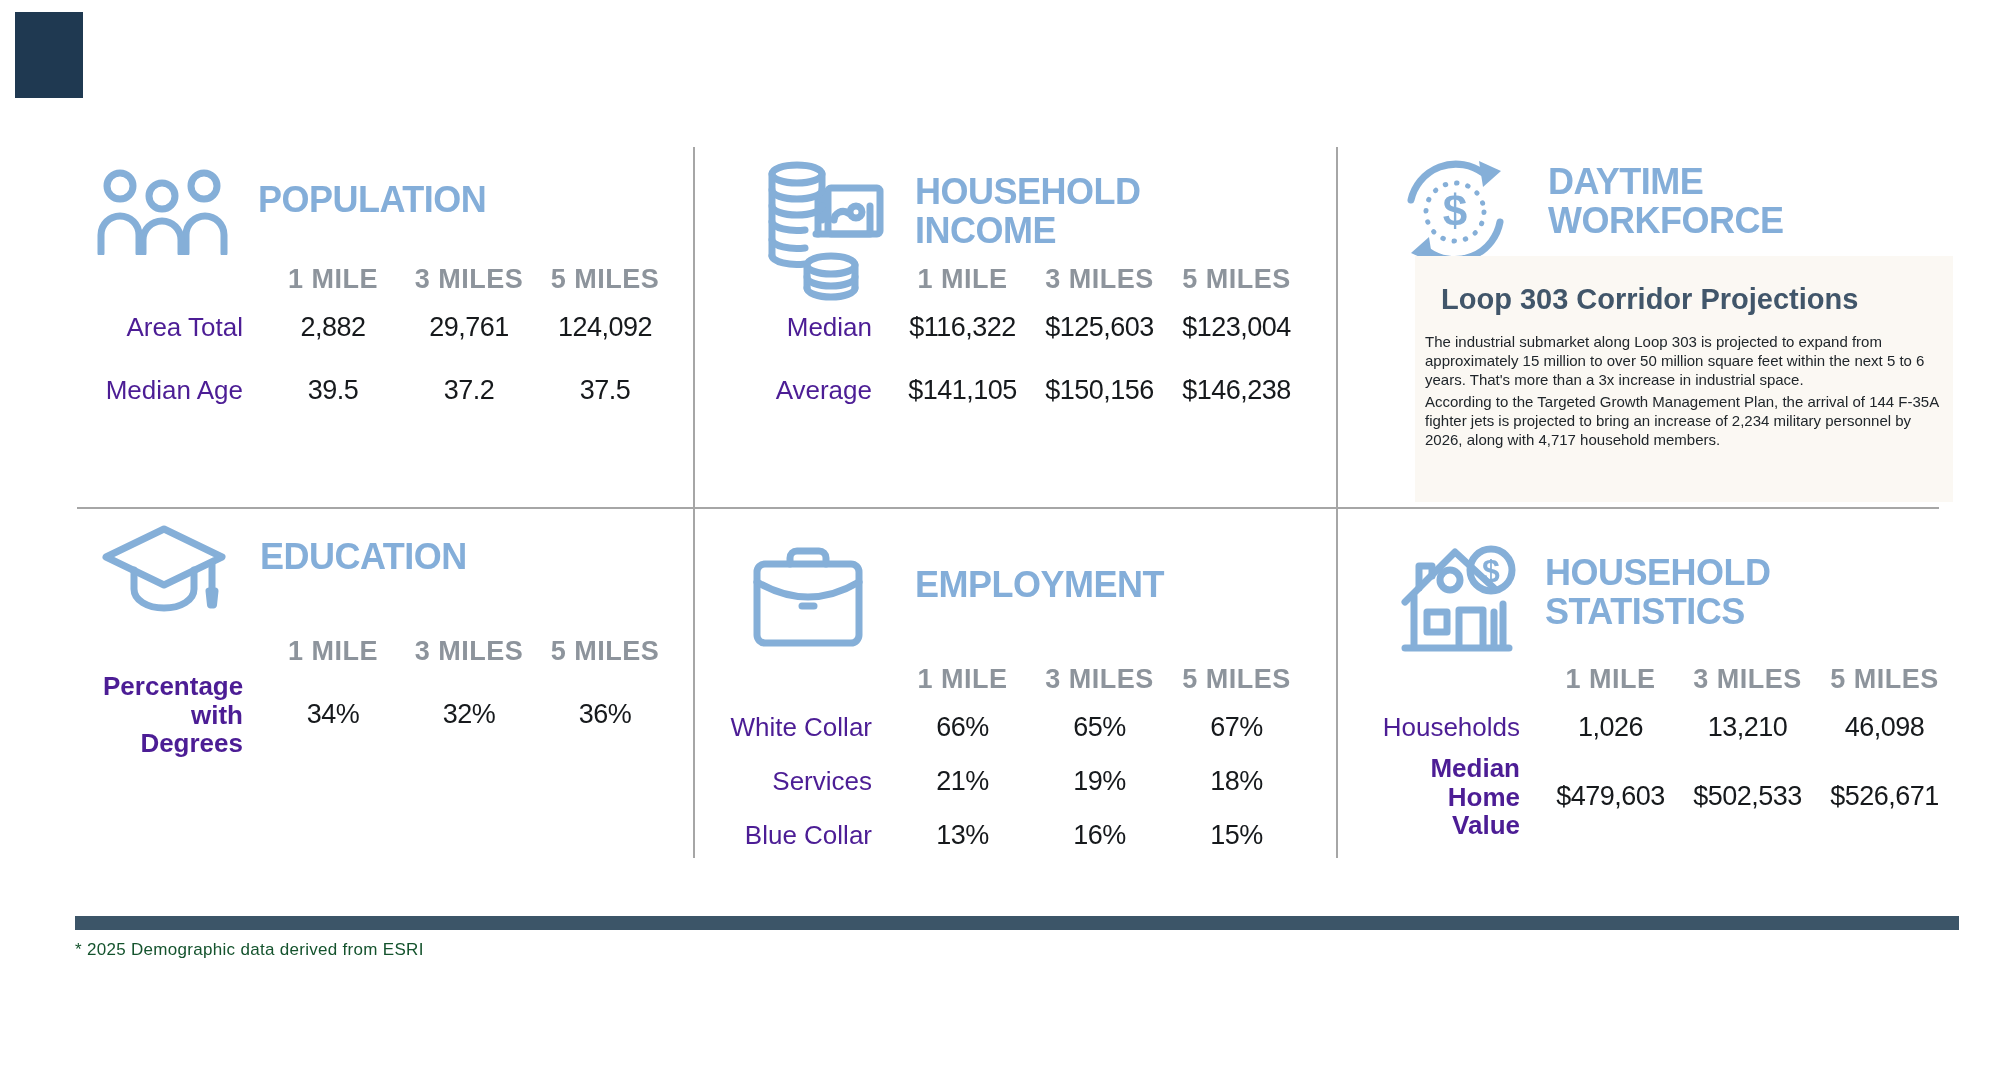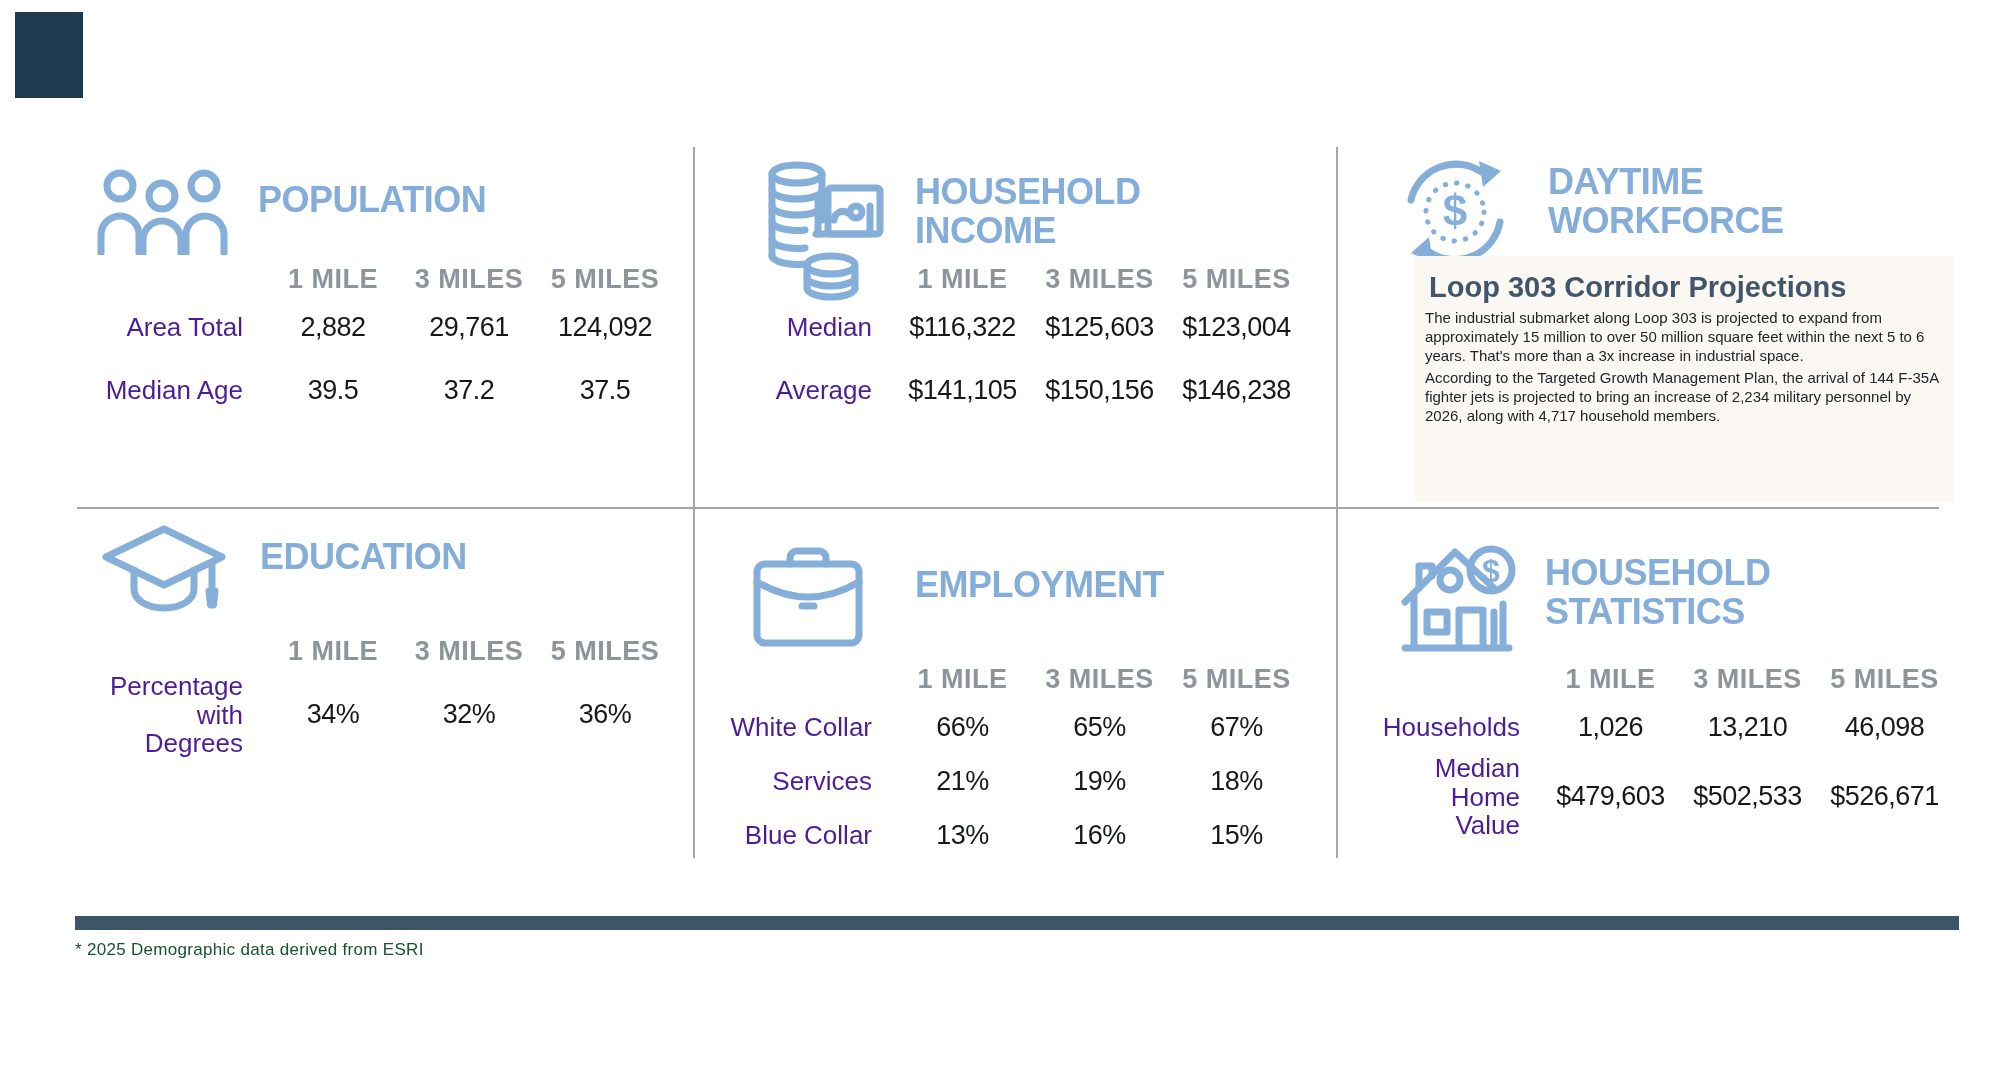--- a/index.html
+++ b/index.html
@@ -32,26 +32,26 @@
   .drow{display:grid;align-items:center;min-height:54px;}
   .top-row .drow + .drow{margin-top:9px;}
   .drow.tall{min-height:76px;}
 
   .cols-a{grid-template-columns:190px 136px 136px 136px;}
   .cols-b{grid-template-columns:200px 137px 137px 137px;}
   .cols-c{grid-template-columns:205px 137px 137px 137px;}
 
   .colhead{font-size:27px;font-weight:bold;color:#8d949c;letter-spacing:0.5px;text-align:center;}
   .rlabel{font-size:26px;color:#4c1d95;text-align:right;padding-right:22px;line-height:1.1;}
-  .rlabel .narrow{display:inline-block;max-width:140px;}
+  .rlabel .narrow{display:inline-block;max-width:140px;font-weight:bold;}
   .val{font-size:27px;color:#16191c;text-align:center;letter-spacing:-0.5px;}
 
   .dw-box{position:absolute;left:78px;top:116px;width:538px;height:246px;background:#fbf8f3;
           padding:12px 12px 0 10px;box-sizing:border-box;}
-  .dw-sub{font-size:29px;font-weight:bold;color:#41566a;margin:4px;line-height:1.1;}
+  .dw-sub{font-size:29px;font-weight:bold;color:#41566a;margin:16px;line-height:1.1;}
   .dw-h{font-size:24px;font-weight:normal;color:#4d6477;margin:12px 0 0 0;line-height:1.1;}
   .dw-h.second{margin-top:18px;}
   .dw-p{font-size:15px;line-height:19px;color:#20262b;margin:3px 0 0 0;font-weight:500;}
 
   .footer-bar{position:absolute;left:75px;top:916px;width:1884px;height:14px;background:#3c5568;}
   .footnote{position:absolute;left:75px;top:940px;font-size:17px;color:#14532d;letter-spacing:0.3px;}
 
   .ic{stroke:#85afd8;fill:none;stroke-width:7;stroke-linecap:round;stroke-linejoin:round;}
   .icf{fill:#85afd8;stroke:none;}
   .icdollar{fill:#85afd8;font-family:"Liberation Sans",sans-serif;font-weight:bold;}

